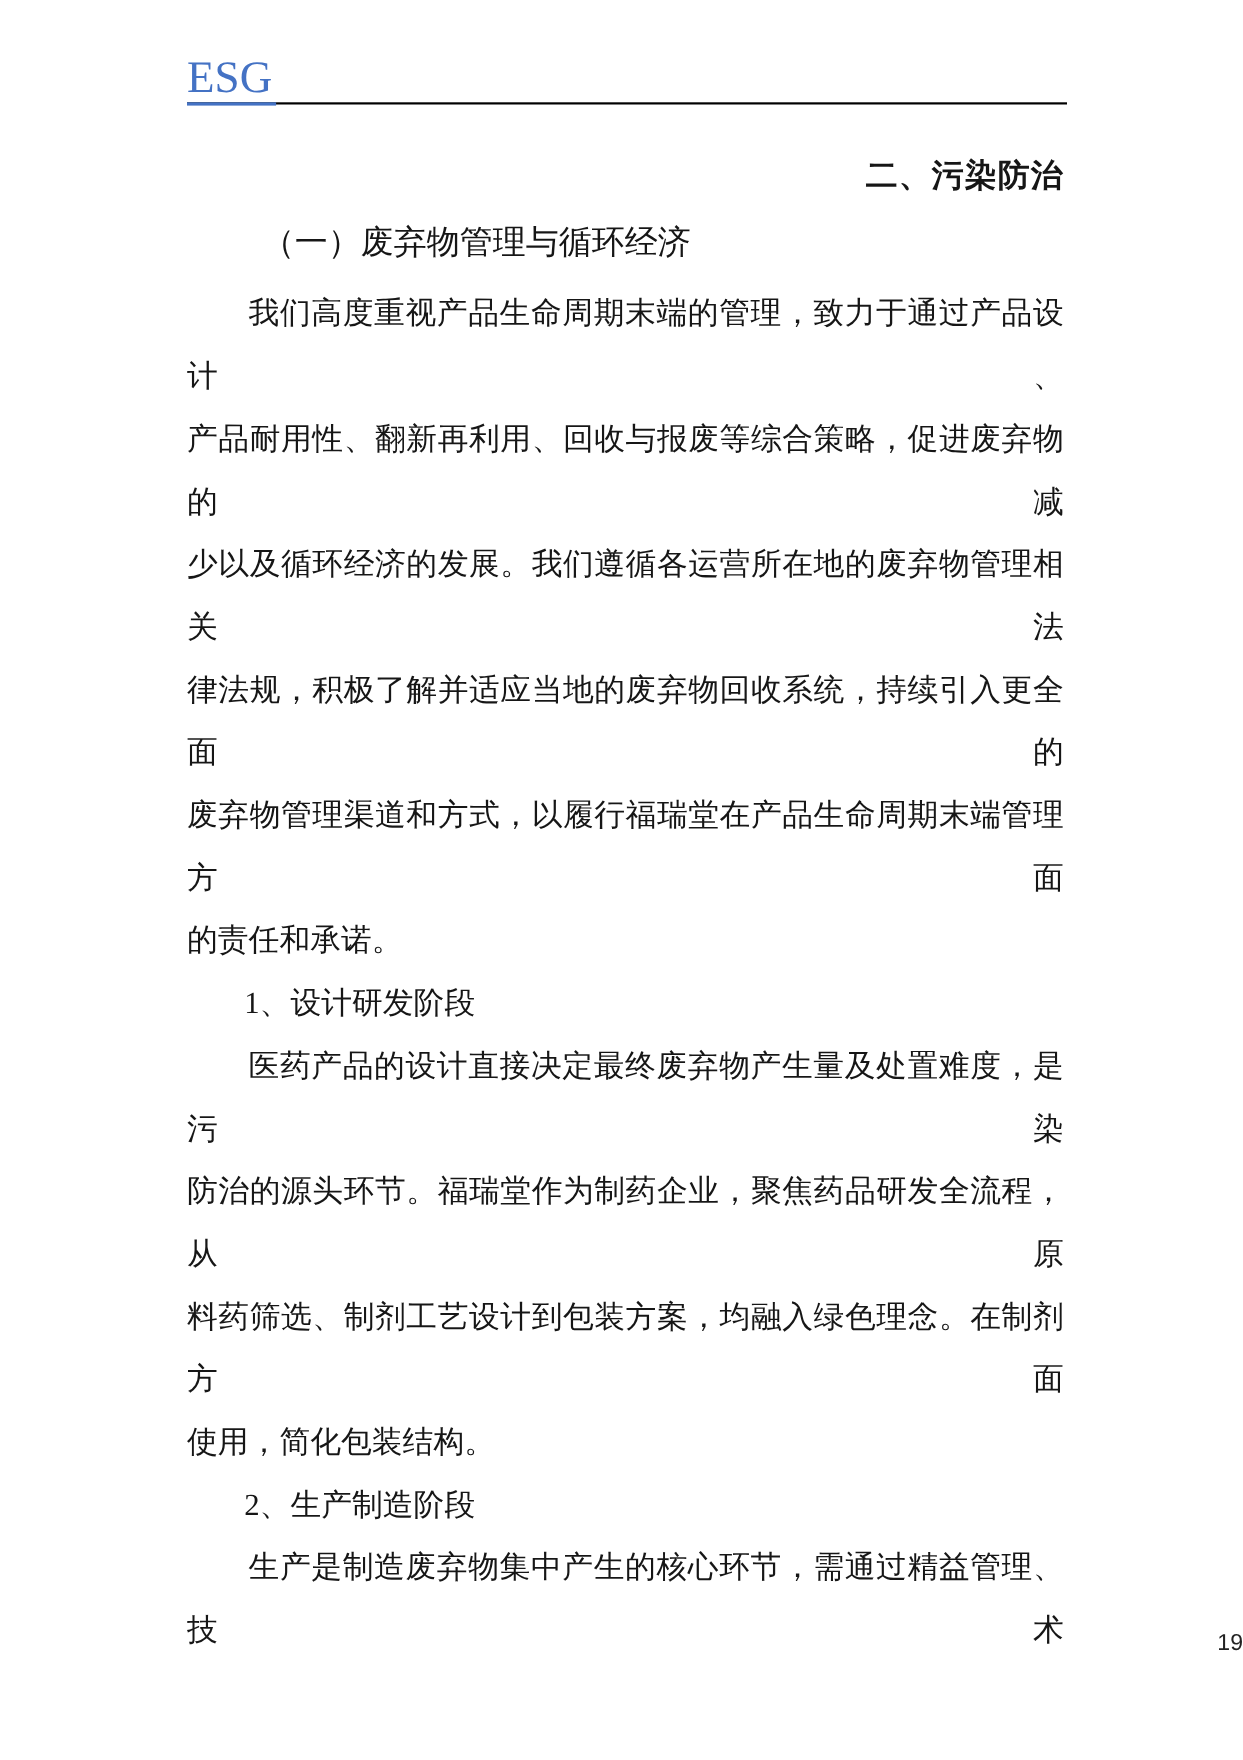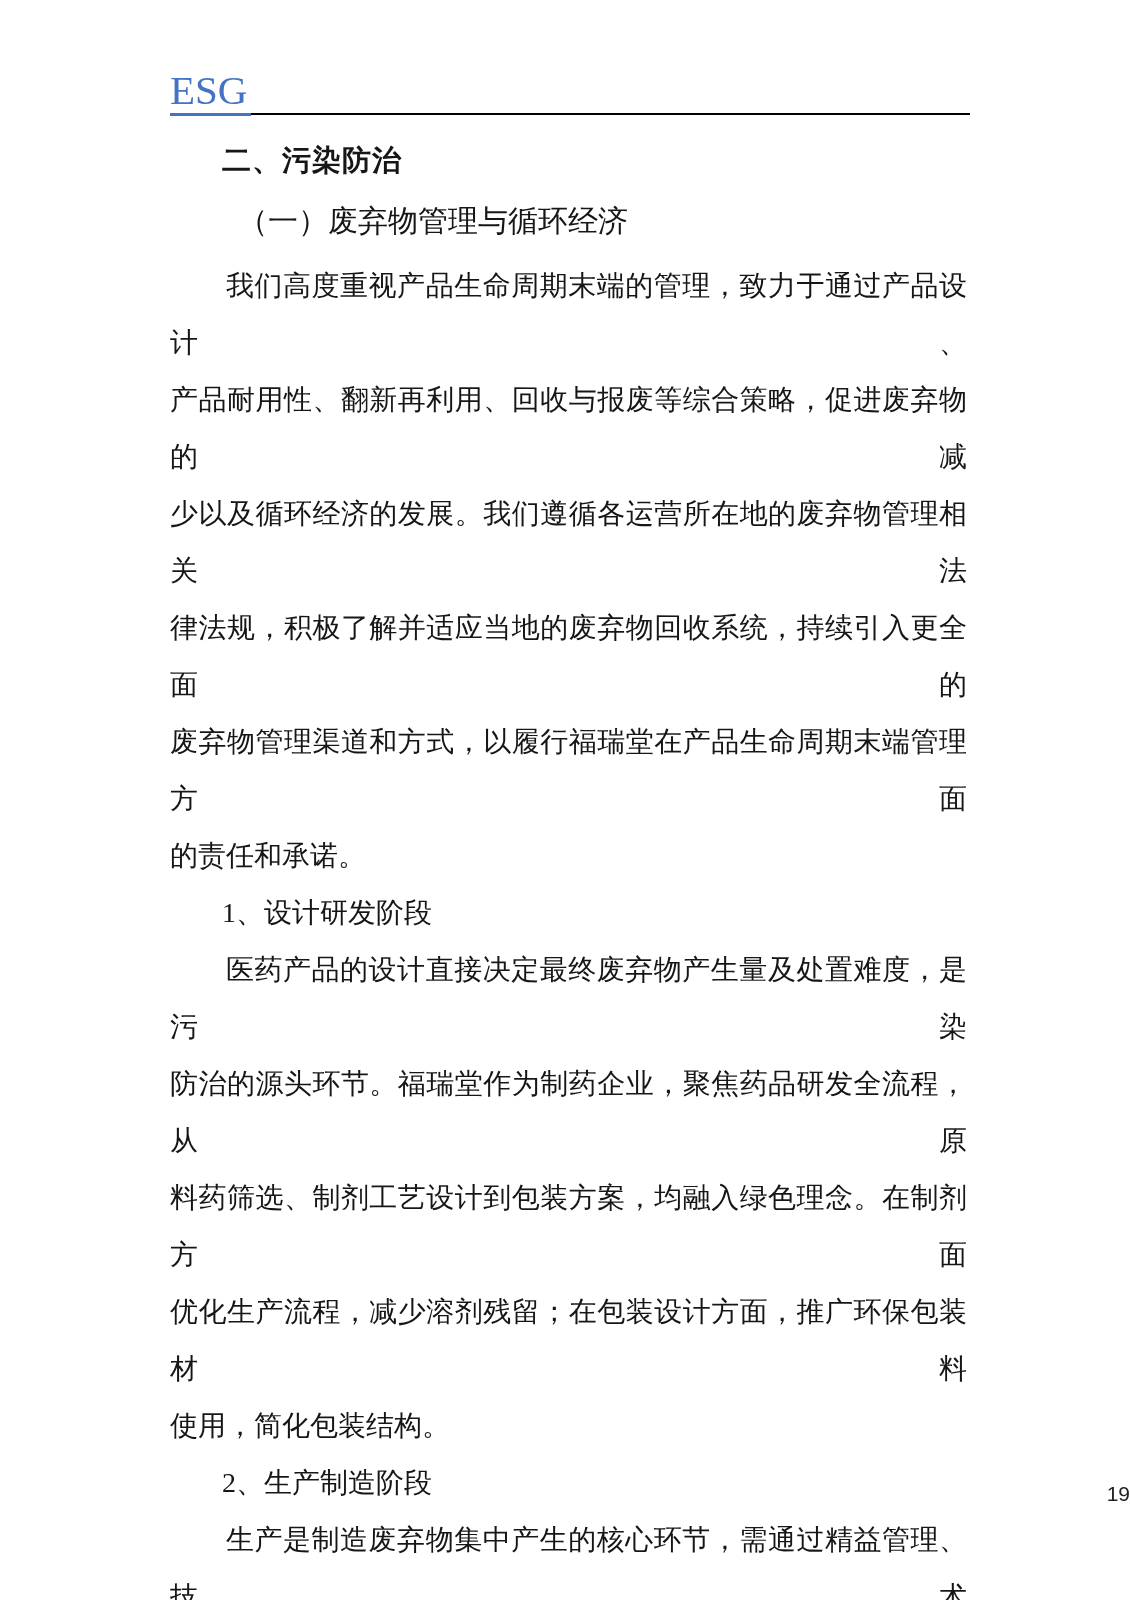--- a/index.html
+++ b/index.html
@@ -11,21 +11,21 @@
     background: #ffffff;
     margin: 0 auto;
     font-family: "Liberation Serif", "DejaVu Serif", serif;
     color: #161616;
     overflow: hidden;
   }
   .header {
     position: absolute;
     left: 170px;
     width: 800px;
-    top: 68px;
+    top: 48px;
     display: flex;
     justify-content: space-between;
     align-items: flex-end;
     border-bottom: 2px solid #000000;
     gap: 12px;
   }
   .logo {
     font-size: 41px;
     line-height: 1.1;
     color: #4472C4;
@@ -46,20 +46,21 @@
     left: 170px;
     top: 119px;
     width: 797px;
   }
   .section-heading {
     font-size: 29px;
     font-weight: bold;
     line-height: 38px;
     margin: 22px 0 0 52px;
     letter-spacing: 1px;
+    text-align: right;
   }
   .subsection-heading {
     font-size: 30px;
     font-weight: normal;
     line-height: 40px;
     margin: 22px 0 0 68px;
   }
   .para { margin-top: 16px; }
   .para:first-of-type { margin-top: 16px; }
   .line {
@@ -111,21 +112,20 @@
       <div class="line jl">废弃物管理渠道和方式，以履行福瑞堂在产品生命周期末端管理方面</div>
       <div class="line">的责任和承诺。</div>
     </div>
 
     <div class="stage-title">1、设计研发阶段</div>
 
     <div class="para" style="margin-top:0">
       <div class="line jl first">医药产品的设计直接决定最终废弃物产生量及处置难度，是污染</div>
       <div class="line jl">防治的源头环节。福瑞堂作为制药企业，聚焦药品研发全流程，从原</div>
       <div class="line jl">料药筛选、制剂工艺设计到包装方案，均融入绿色理念。在制剂方面</div>
-      <div class="line jl">优化生产流程，减少溶剂残留；在包装设计方面，推广环保包装材料</div>
       <div class="line">使用，简化包装结构。</div>
     </div>
 
     <div class="stage-title">2、生产制造阶段</div>
 
     <div class="para" style="margin-top:0">
       <div class="line jl first">生产是制造废弃物集中产生的核心环节，需通过精益管理、技术</div>
 
     </div>
 

